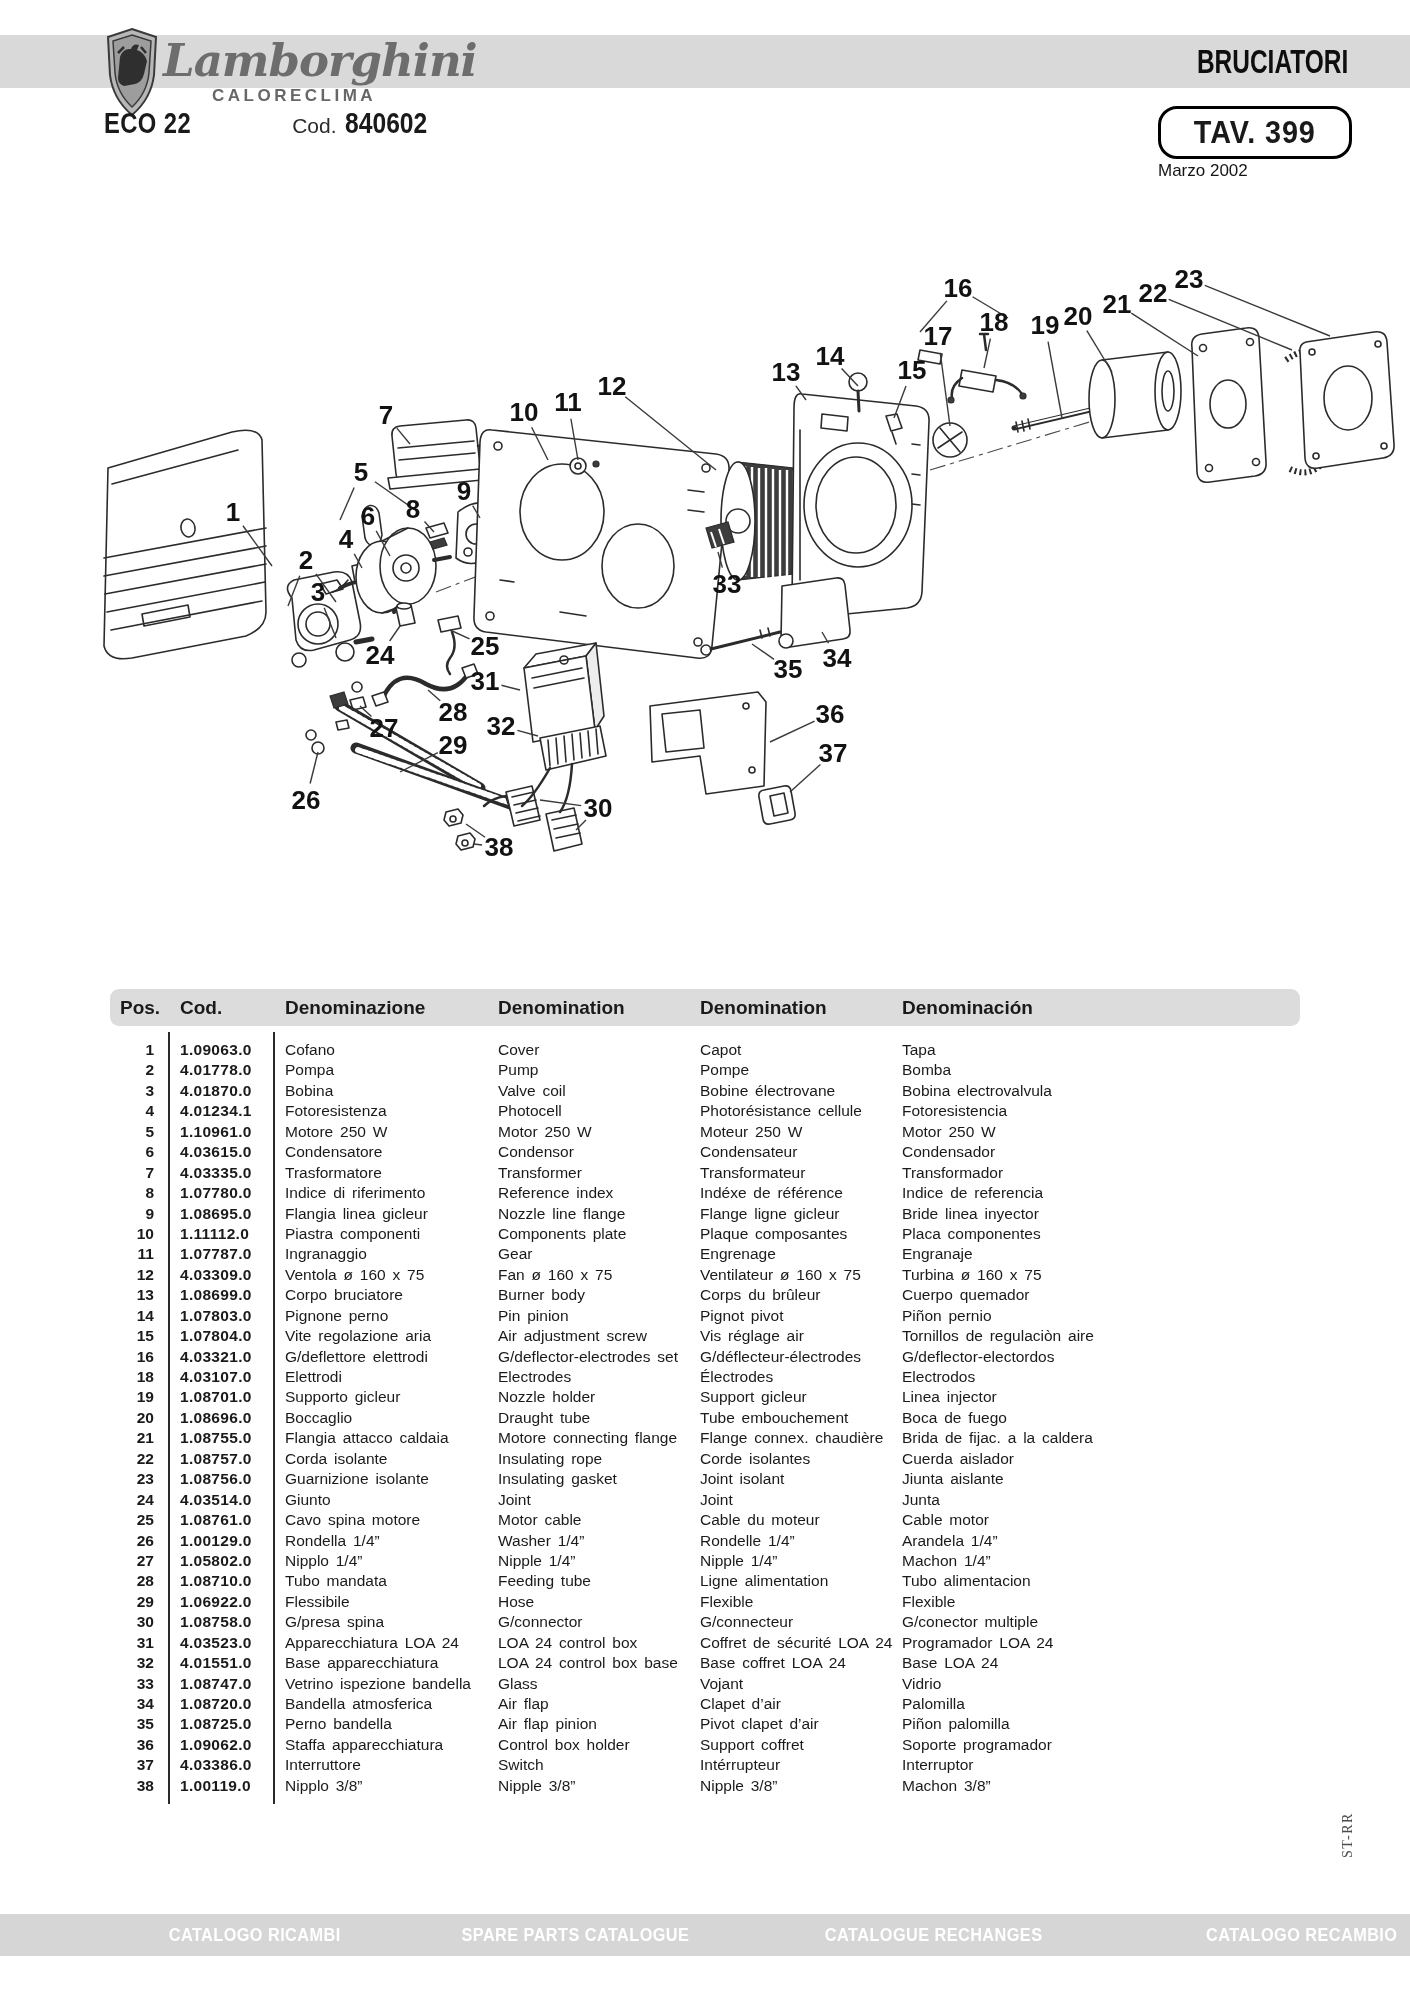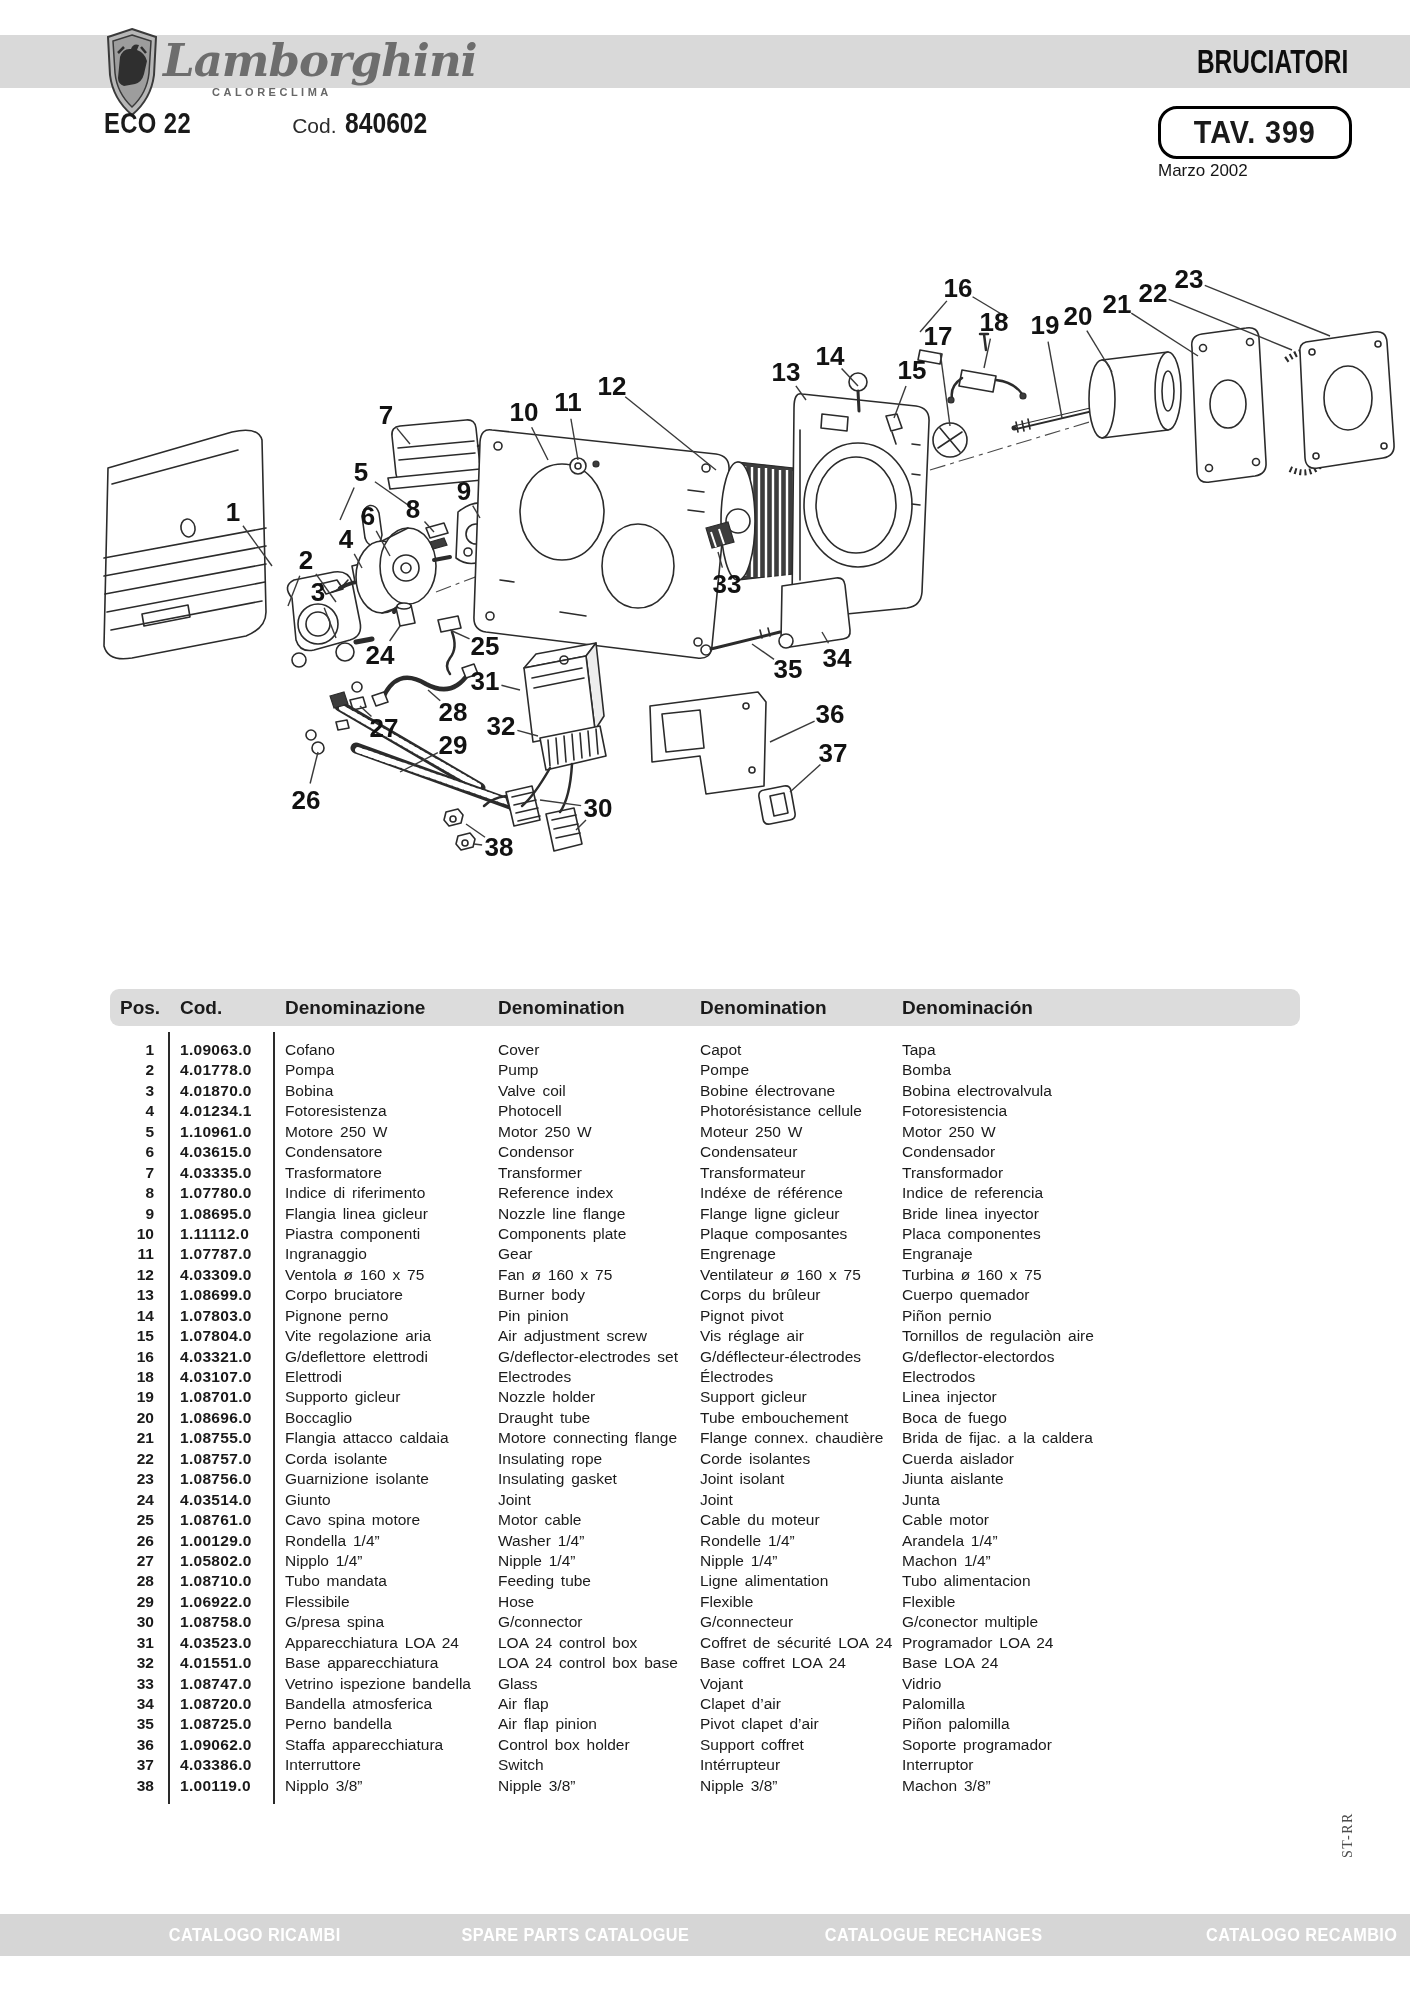--- a/index.html
+++ b/index.html
@@ -4,21 +4,21 @@
 <style>
   html,body{margin:0;padding:0;background:#9a9a9a;}
   .page{position:relative;width:1410px;height:1995px;margin:0 auto;background:#ffffff;
         font-family:"Liberation Sans",sans-serif;color:#1a1a1a;overflow:hidden;}
 
   
   .band{position:absolute;left:0;top:35px;width:1410px;height:53px;background:#d9d9d9;}
   .shield{position:absolute;left:106px;top:27px;width:52px;height:90px;}
   .brand-script{position:absolute;left:163px;top:38px;font-family:"DejaVu Serif",serif;
         font-style:italic;font-weight:bold;font-size:45px;color:#6d6d6d;letter-spacing:-1px;line-height:1;}
-  .brand-sub{position:absolute;left:212px;top:86px;font-size:11px;font-weight:bold;
+  .brand-sub{position:absolute;left:212px;top:86px;font-size:17px;font-weight:bold;
         letter-spacing:3.5px;color:#676767;}
   .brucia{position:absolute;right:62px;top:44px;font-weight:bold;font-size:34px;line-height:1;
         transform:scaleX(.72);transform-origin:100% 50%;letter-spacing:0;color:#0e0e0e;}
   .ecoline{position:absolute;left:104px;top:107px;white-space:nowrap;}
   .eco{display:inline-block;font-weight:bold;font-size:29px;transform:scaleX(.82);
         transform-origin:0 50%;letter-spacing:.5px;}
   .codlbl{display:inline-block;font-size:21px;color:#2b2b2b;margin-left:82px;}
   .codval{display:inline-block;font-weight:bold;font-size:29px;transform:scaleX(.85);
         transform-origin:0 50%;margin-left:8px;}
   .tavbox{position:absolute;left:1158px;top:106px;width:188px;height:47px;border:3px solid #000;

